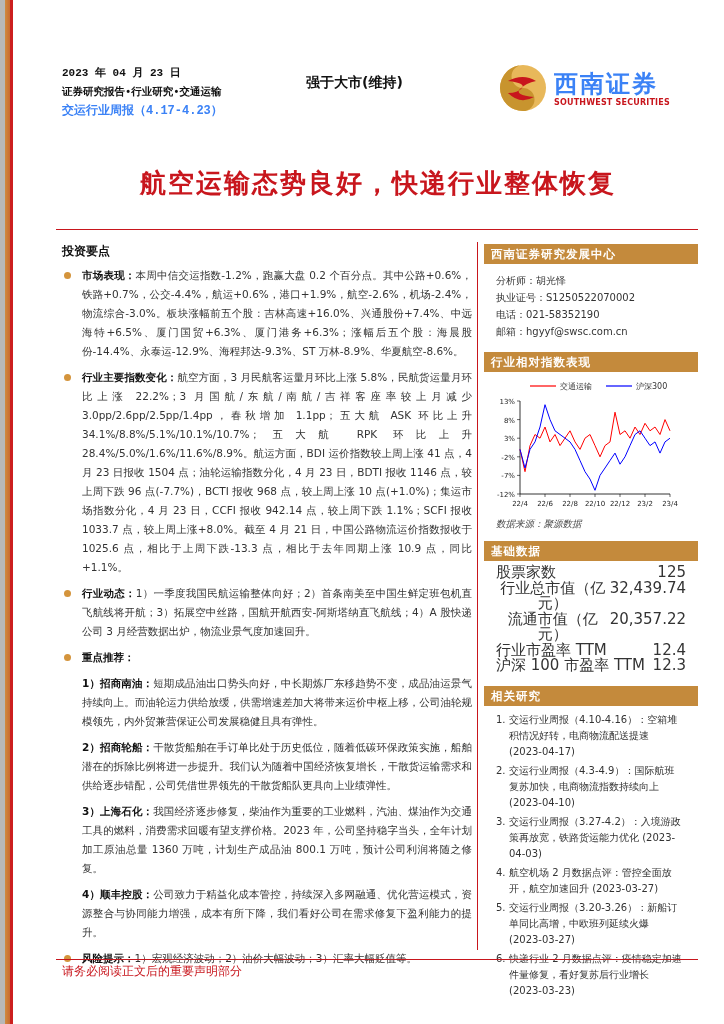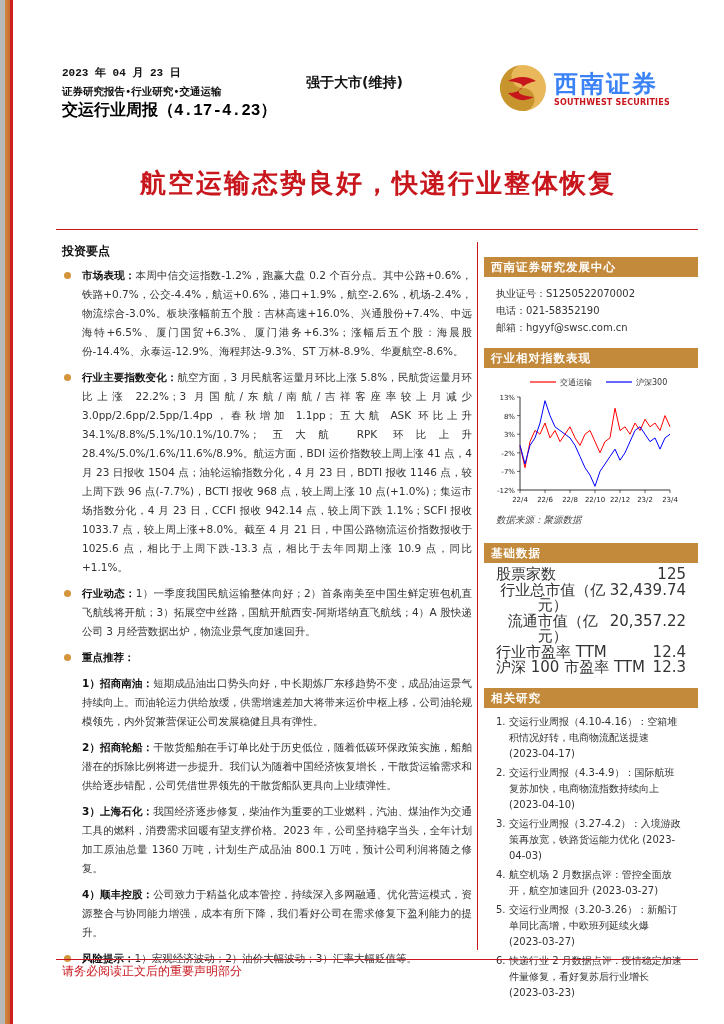--- a/index.html
+++ b/index.html
@@ -7,21 +7,21 @@
   body { position: relative; font-family: "DejaVu Sans", "Liberation Sans", sans-serif; color: #222; }
 
   .strip { position: absolute; top: 0; bottom: 0; left: 0; width: 13px; display: flex; }
   .strip .s1 { width: 5px; background: #b8b8b8; }
   .strip .s2 { width: 5px; background: linear-gradient(to right, #d08a40, #c86a30); }
   .strip .s3 { width: 3px; background: #cc1f1f; }
 
   .hdr-left { position: absolute; left: 62px; top: 64px; font-size: 11px; line-height: 19px; font-family: Liberation Mono, monospace; }
   .hdr-left .date { font-weight: bold; color: #111; font-size: 11px; }
   .hdr-left .cat { font-weight: bold; color: #111; font-size: 10.5px; }
-  .hdr-left .weekly { font-weight: bold; color: #000000; font-size: 16px; }
+  .hdr-left .weekly { font-weight: bold; color: #3b82f6; font-size: 12px; }
 
   .rating { position: absolute; left: 306px; top: 74px; font-size: 14px; font-weight: bold; color: #111; }
 
   .logo { position: absolute; left: 498px; top: 60px; width: 180px; height: 56px; display: flex; align-items: center; }
   .logo svg { width: 50px; height: 50px; }
   .logo .txt { margin-left: 6px; }
   .logo .cn { color: #3b82f6; font-size: 24px; font-weight: bold; letter-spacing: 2px; font-family: "DejaVu Serif", serif; line-height: 28px; }
   .logo .en { color: #c8161d; font-size: 8px; font-weight: bold; letter-spacing: 0.2px; }
 
   .title { position: absolute; left: 0; right: 0; top: 166px; text-align: center; color: #c8161d; font-size: 26px; font-weight: bold; letter-spacing: 2px; font-family: Liberation Serif, serif; padding-left: 32px; }
@@ -32,21 +32,21 @@
   .footer { position: absolute; left: 62px; top: 963px; font-size: 12px; color: #c8161d; }
 
   .main { position: absolute; left: 62px; top: 242px; width: 410px; font-size: 10.5px; line-height: 19px; color: #333; }
   .main h2 { font-size: 12px; font-weight: bold; color: #111; margin-bottom: 5px; }
   .bul { position: relative; padding-left: 20px; margin-bottom: 7px; text-align: justify; }
   .bul .dot { position: absolute; left: 2px; top: 6px; width: 7px; height: 7px; border-radius: 50%; background: #d4943c; }
   .bul b { color: #111; }
   .sub { padding-left: 20px; margin-bottom: 7px; text-align: justify; }
   .sub b { color: #111; }
 
-  .side { position: absolute; left: 484px; top: 257px; width: 214px; font-size: 10px; color: #333; }
+  .side { position: absolute; left: 484px; top: 244px; width: 214px; font-size: 10px; color: #333; }
   .sbar { background: #c48a3c; color: #fff; font-weight: bold; font-size: 11.5px; height: 20px; line-height: 20px; padding-left: 7px; letter-spacing: 1px; }
   .contact { padding: 8px 0 0 12px; line-height: 17px; font-size: 10px; }
   .chart { position: relative; margin-top: 4px; width: 214px; height: 140px; text-align: center; }
   .src { font-size: 9.5px; font-style: italic; color: #444; padding-left: 12px; margin-top: 2px; }
   .kv { padding: 4px 0 0 12px; }
   .kv .row { display: flex; justify-content: space-between; line-height: 15.5px; font-size: 15px; padding-right: 12px; text-align: center; }
   .rel { padding: 6px 0 0 12px; font-size: 10px; line-height: 16px; }
   .rel .it { display: flex; margin-bottom: 3px; }
   .rel .n { width: 13px; flex: none; }
   .rel .t { flex: 1; padding-right: 14px; }
@@ -120,20 +120,21 @@
 
   <div class="bul">
     <span class="dot"></span>
     <b>风险提示：</b><span>1）宏观经济波动；2）油价大幅波动；3）汇率大幅贬值等。</span>
   </div>
 </div>
 
 <div class="side">
   <div class="sbar">西南证券研究发展中心</div>
   <div class="contact">
+    <div>分析师：胡光怿</div>
     <div>执业证号：S1250522070002</div>
     <div>电话：021-58352190</div>
     <div>邮箱：hgyyf@swsc.com.cn</div>
   </div>
 
   <div class="sbar" style="margin-top:12px">行业相对指数表现</div>
   <div class="chart">
     <svg id="perf-chart" width="214" height="140" viewBox="0 0 214 140">
         <line x1="46" y1="10" x2="72" y2="10" stroke="#ff0000" stroke-width="1.2"></line>
         <text x="76" y="13" font-size="8" fill="#333">交通运输</text>
@@ -166,21 +167,21 @@
         <line x1="161" y1="118" x2="161" y2="121" stroke="#000" stroke-width="0.6"></line>
         <text x="161" y="130" font-size="7" text-anchor="middle" fill="#222">23/2</text>
         <line x1="186" y1="118" x2="186" y2="121" stroke="#000" stroke-width="0.6"></line>
         <text x="186" y="130" font-size="7" text-anchor="middle" fill="#222">23/4</text>
         <polyline points="36.0,73.4 41.0,95.7 46.0,69.6 51.0,58.5 56.0,62.2 61.0,51.0 66.0,65.9 71.0,58.5 76.0,69.6 81.0,62.2 86.0,54.8 91.0,65.9 96.0,73.4 101.0,62.2 106.0,58.5 111.0,69.6 116.0,80.8 121.0,69.6 126.0,65.9 131.0,36.2 136.0,58.5 141.0,54.8 146.0,62.2 151.0,51.0 156.0,58.5 161.0,47.3 166.0,54.8 171.0,51.0 176.0,58.5 181.0,43.6 186.0,54.8" fill="none" stroke="#ff0000" stroke-width="1"></polyline>
         <polyline points="36.0,73.4 41.0,92.0 46.0,73.4 51.0,65.9 56.0,51.0 61.0,28.7 66.0,43.6 71.0,54.8 76.0,58.5 81.0,62.2 86.0,65.9 91.0,73.4 96.0,84.5 101.0,95.7 106.0,103.1 111.0,114.3 116.0,99.4 121.0,92.0 126.0,84.5 131.0,77.1 136.0,88.2 141.0,80.8 146.0,69.6 151.0,58.5 156.0,54.8 161.0,62.2 166.0,69.6 171.0,65.9 176.0,77.1 181.0,65.9 186.0,62.2" fill="none" stroke="#0000ff" stroke-width="1"></polyline>
       </svg>
   </div>
   <div class="src">数据来源：聚源数据</div>
 
-  <div class="sbar" style="margin-top:16px">基础数据</div>
+  <div class="sbar" style="margin-top:10px">基础数据</div>
   <div class="kv">
     <div class="row">
         <span>股票家数</span>
         <span>125</span>
       </div>
     <div class="row">
         <span>行业总市值（亿元）</span>
         <span>32,439.74</span>
       </div>
     <div class="row">

